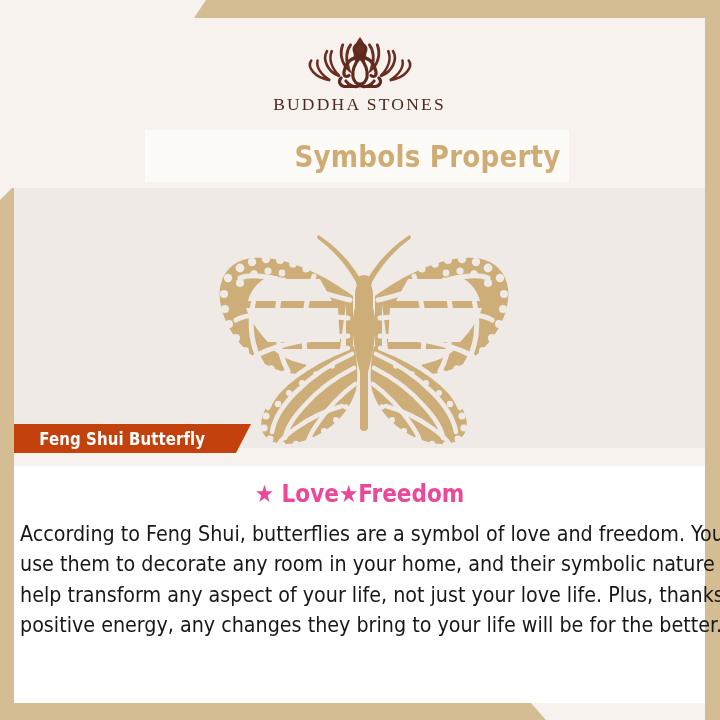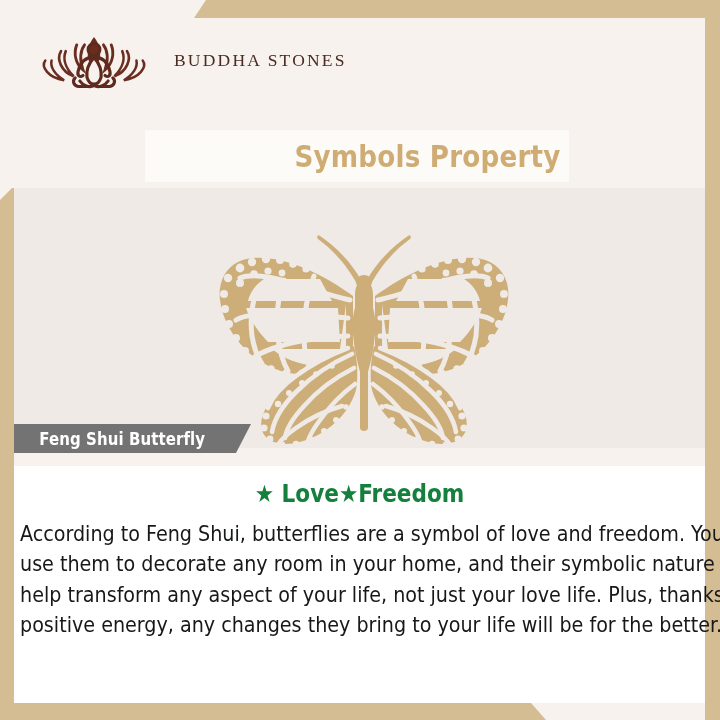--- a/index.html
+++ b/index.html
@@ -71,21 +71,21 @@
     width: 691px;
     height: 104px;
     background: #f7f2ee;
   }
   .logo-wrap {
     position: absolute;
     left: 0;
     right: 0;
     top: 8px;
     display: flex;
-    flex-direction: row;
+    flex-direction: column;
     align-items: center;
   }
   .logo-mark {
     width: 160px;
     height: 66px;
     display: block;
   }
   .logo-word {
     margin-top: 2px;
     font-family: "Liberation Serif", serif;
@@ -134,21 +134,21 @@
     height: 260px;
   }
 
   
   .ribbon {
     position: absolute;
     left: 0;
     top: 406px;
     width: 237px;
     height: 29px;
-    background: #737373;
+    background: #c2410c;
     clip-path: polygon(0 0, 237px 0, 222px 29px, 0 29px);
     display: flex;
     align-items: center;
   }
   .ribbon-text {
     margin-left: 21px;
     color: #ffffff;
     font-family: "Liberation Sans Narrow", "DejaVu Sans Condensed", "Liberation Sans", sans-serif;
     font-weight: bold;
     font-size: 17.5px;
@@ -164,21 +164,21 @@
     width: 691px;
     height: 237px;
     background: #ffffff;
   }
   .subheading {
     text-align: center;
     margin: 14px 0 0 0;
     font-family: "Liberation Sans Narrow", "DejaVu Sans Condensed", "Liberation Sans", sans-serif;
     font-weight: bold;
     font-size: 24px;
-    color: #15803d;
+    color: #ec4899;
     letter-spacing: 0px;
   }
   .paragraph {
     margin: 11px 0 0 0;
     padding: 0 6px 0 6px;
     font-family: "Liberation Sans Narrow", "DejaVu Sans Condensed", "Liberation Sans", sans-serif;
     font-size: 21.6px;
     line-height: 1.41;
     color: #17181a;
     text-align: left;

